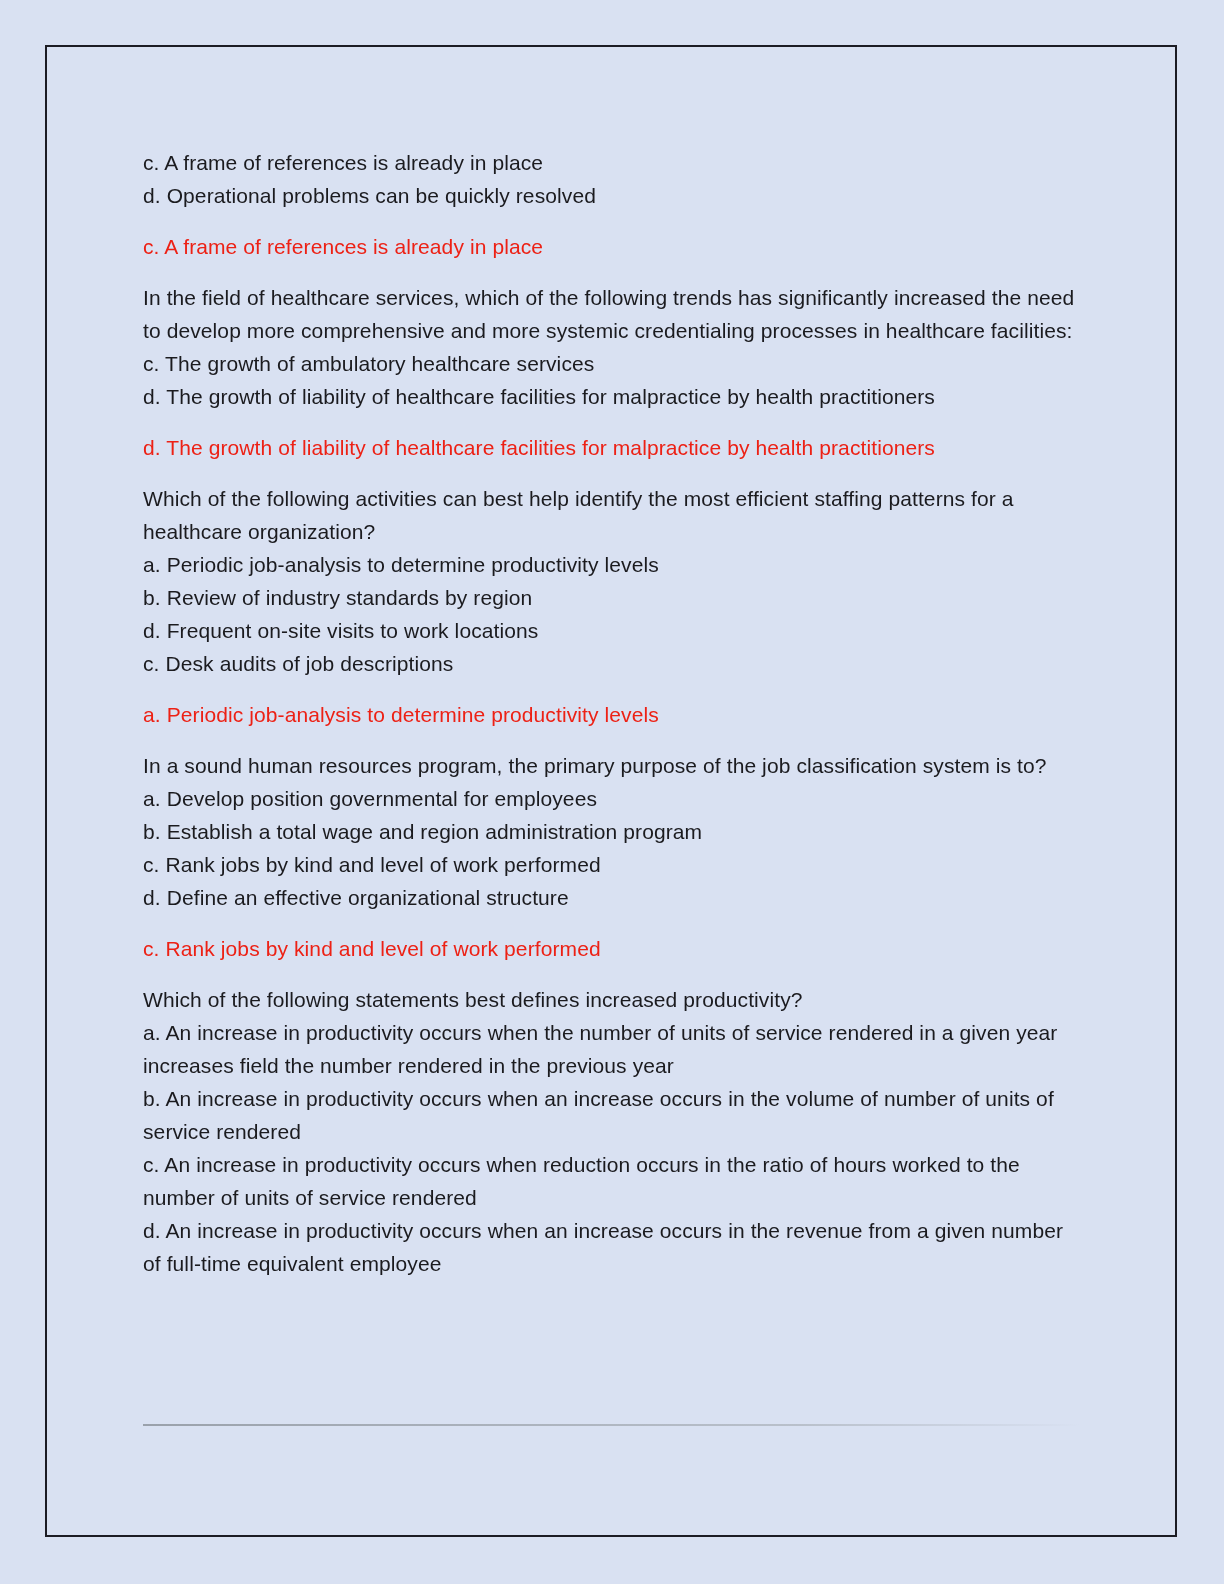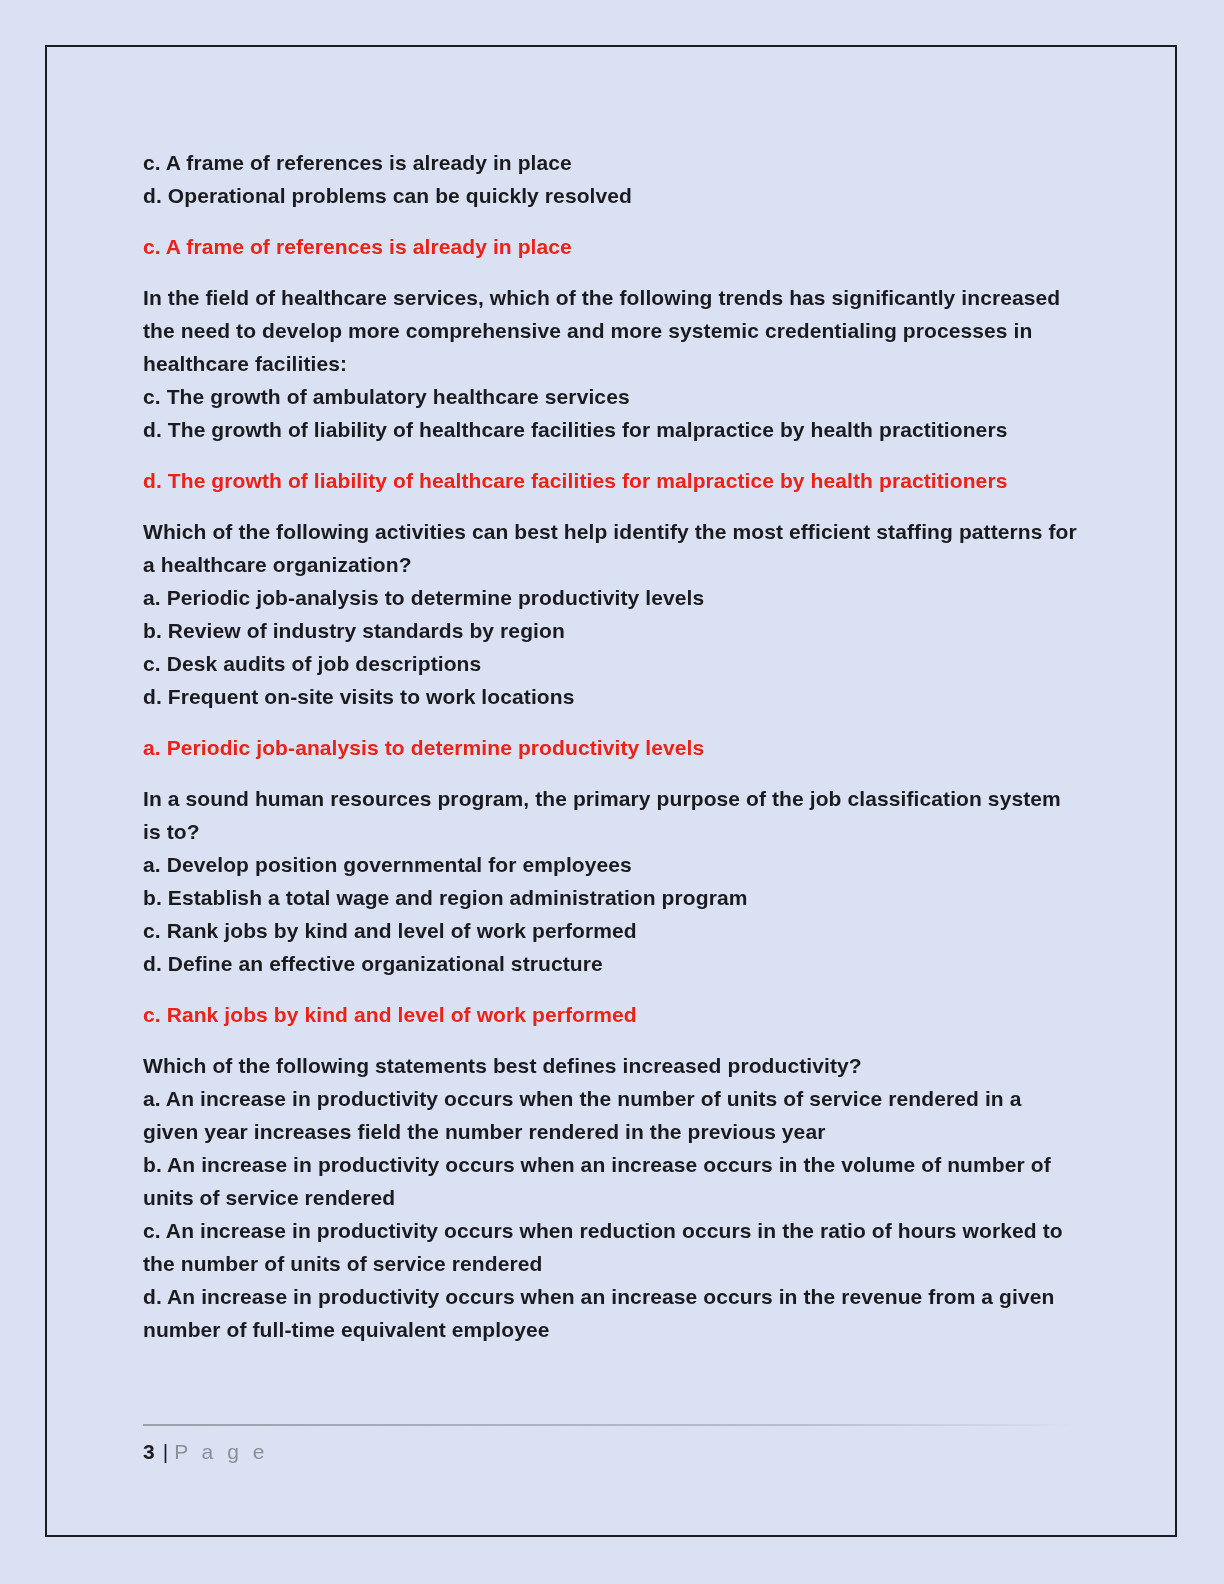--- a/index.html
+++ b/index.html
@@ -23,21 +23,20 @@
     height: 1492px;
     border: 2px solid #1c1c24;
     box-sizing: border-box;
     background: transparent;
   }
   .content {
     position: absolute;
     left: 143px;
     top: 146px;
     width: 938px;
-    font-weight: bold;
   }
   .para {
     margin: 0 0 18px 0;
   }
   .line {
     font-size: 21px;
     line-height: 33px;
     margin: 0;
     letter-spacing: 0.1px;
   }
@@ -95,22 +94,22 @@
   </div>
 
   <div class="para answer">
     <p class="line">d. The growth of liability of healthcare facilities for malpractice by health practitioners</p>
   </div>
 
   <div class="para">
     <p class="line">Which of the following activities can best help identify the most efficient staffing patterns for a healthcare organization?</p>
     <p class="line">a. Periodic job-analysis to determine productivity levels</p>
     <p class="line">b. Review of industry standards by region</p>
+    <p class="line">d. Frequent on-site visits to work locations</p>
     <p class="line">c. Desk audits of job descriptions</p>
-    <p class="line">d. Frequent on-site visits to work locations</p>
   </div>
 
   <div class="para answer">
     <p class="line">a. Periodic job-analysis to determine productivity levels</p>
   </div>
 
   <div class="para">
     <p class="line">In a sound human resources program, the primary purpose of the job classification system is to?</p>
     <p class="line">a. Develop position governmental for employees</p>
     <p class="line">b. Establish a total wage and region administration program</p>
@@ -127,16 +126,13 @@
     <p class="line">a. An increase in productivity occurs when the number of units of service rendered in a given year increases field the number rendered in the previous year</p>
     <p class="line">b. An increase in productivity occurs when an increase occurs in the volume of number of units of service rendered</p>
     <p class="line">c. An increase in productivity occurs when reduction occurs in the ratio of hours worked to the number of units of service rendered</p>
     <p class="line">d. An increase in productivity occurs when an increase occurs in the revenue from a given number of full-time equivalent employee</p>
   </div>
 
 </div>
 
 <div class="footer">
   <div class="footer-rule"></div>
-  <div class="footer-text">
-    <span class="page-num">3</span><span class="pipe">|</span><span class="page-word">P a g e</span>
-  </div>
 </div>
 
 </body></html>

